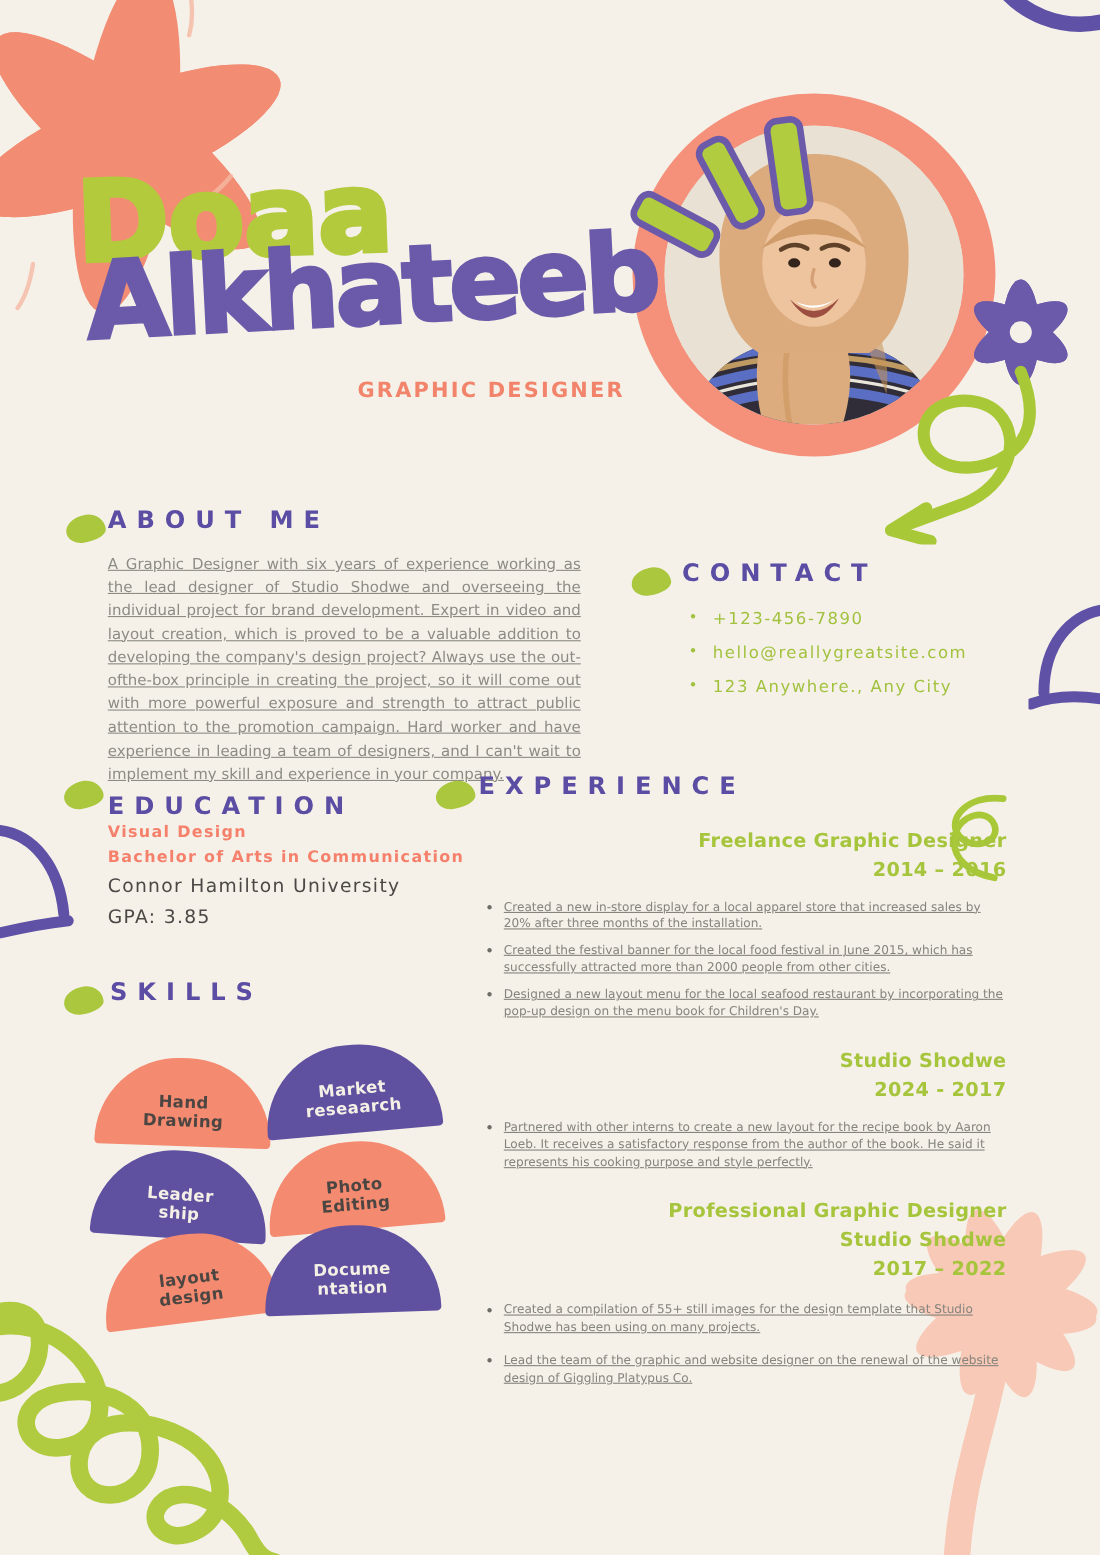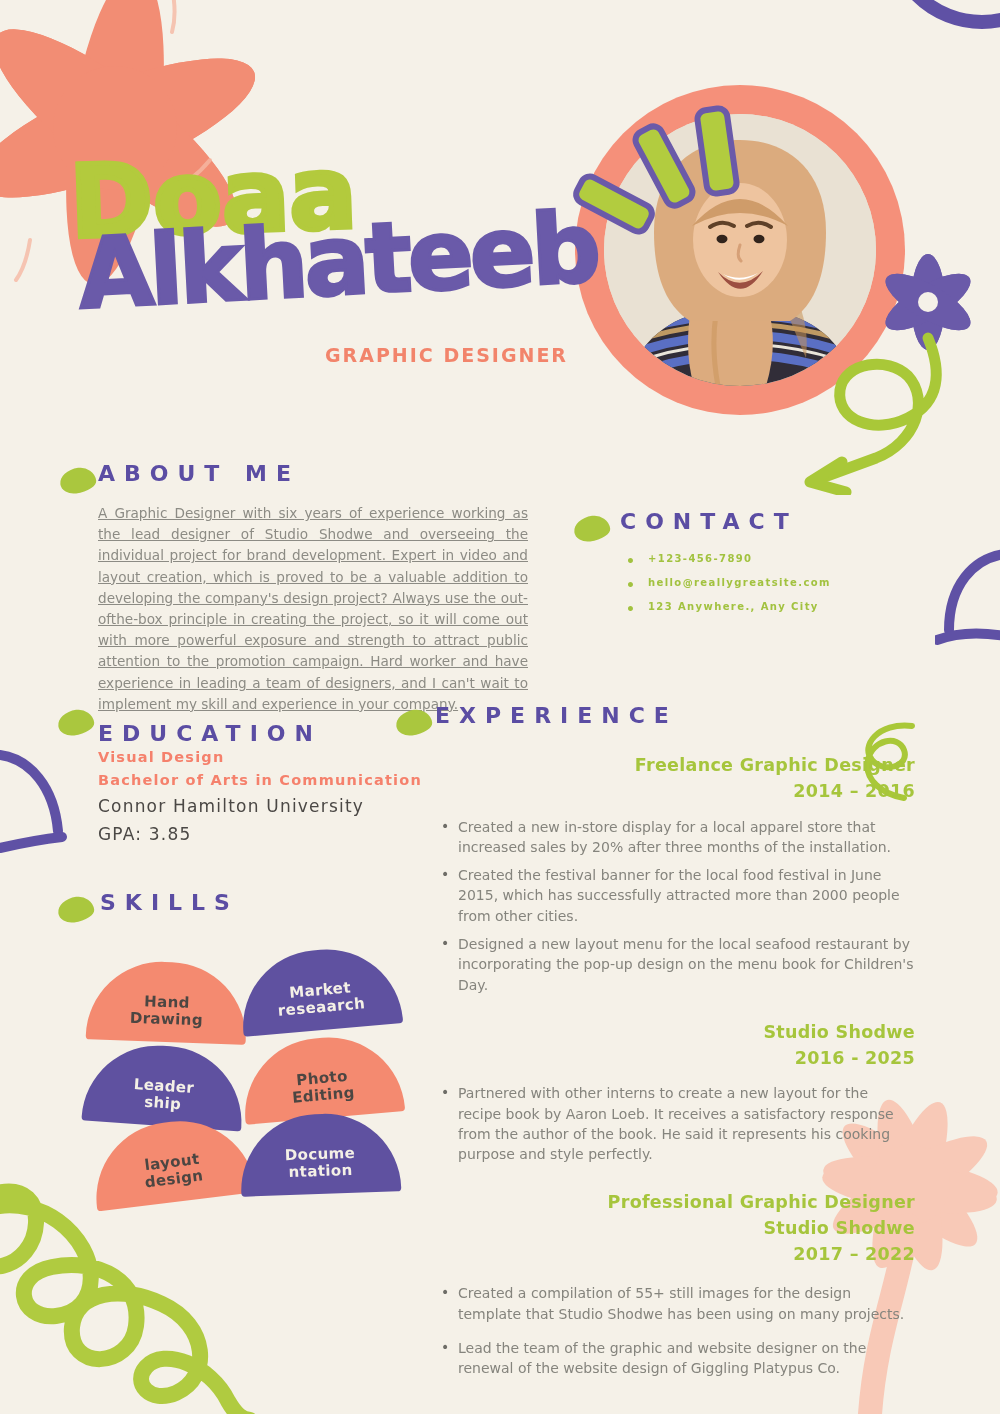--- a/index.html
+++ b/index.html
@@ -40,22 +40,22 @@
 
   
   .about-text{
     left:98px;top:503px;width:430px;font-size:13.6px;line-height:1.56;
     color:#8c8b84;text-align:justify;z-index:3;text-decoration:underline;
   }
 
   
   .contact-list{left:648px;top:553px;z-index:3;}
   .contact-item{
-    position:relative;margin-bottom:13px;color:#a2c23f;font-weight:bold;
-    font-size:10px;letter-spacing:1.4px;
+    position:relative;margin-bottom:13px;color:#a2c23f;font-weight:normal;
+    font-size:15px;letter-spacing:1.4px;
   }
   .contact-item::before{
     content:"•";position:absolute;left:-22px;top:0;color:#a2c23f;font-size:14px;
   }
 
   
   .education-block{left:98px;top:746px;z-index:3;}
   .edu-degree{color:#f5816c;font-weight:bold;font-size:14.5px;letter-spacing:1.2px;line-height:1.62;}
   .edu-dark{color:#4b4845;font-weight:normal;font-size:17px;letter-spacing:1.2px;line-height:1.62;}
 
@@ -73,21 +73,21 @@
   .dome.purple{background:#5f51a0;}
   .dome.purple .lbl{color:#f4f0e6;}
 
   
   .experience-col{left:435px;top:752px;width:480px;z-index:3;}
   .job{margin-bottom:24px;}
   .job-head{font-size:17.5px;font-weight:bold;color:#a6c53c;line-height:1.5;letter-spacing:.3px;text-align:right;}
   .job-bullets{margin:12px 0 0 0;padding:0;list-style:none;}
   .job-bullets li{
     position:relative;padding-left:23px;margin-bottom:8px;
-    font-size:14px;line-height:1.45;color:#85847d;
+    font-size:11px;line-height:1.45;color:#85847d;text-decoration:underline;
   }
   .job-bullets li::before{
     content:"•";position:absolute;left:6px;top:-1px;color:#6e6d67;font-size:14px;
   }
 </style>
 </head>
 <body>
 
 <div class="page">
 
@@ -263,21 +263,21 @@
       <div class="job-head">2014 – 2016</div>
       <ul class="job-bullets">
         <li>Created a new in-store display for a local apparel store that increased sales by 20% after three months of the installation.</li>
         <li>Created the festival banner for the local food festival in June 2015, which has successfully attracted more than 2000 people from other cities.</li>
         <li>Designed a new layout menu for the local seafood restaurant by incorporating the pop-up design on the menu book for Children's Day.</li>
       </ul>
     </div>
 
     <div class="job">
       <div class="job-head">Studio Shodwe</div>
-      <div class="job-head">2016 - 2025</div>
+      <div class="job-head">2024 - 2017</div>
       <ul class="job-bullets">
         <li>Partnered with other interns to create a new layout for the recipe book by Aaron Loeb. It receives a satisfactory response from the author of the book. He said it represents his cooking purpose and style perfectly.</li>
       </ul>
     </div>
 
     <div class="job">
       <div class="job-head">Professional Graphic Designer</div>
       <div class="job-head">Studio Shodwe</div>
       <div class="job-head">2017 – 2022</div>
       <ul class="job-bullets" style="margin-top:16px;">

